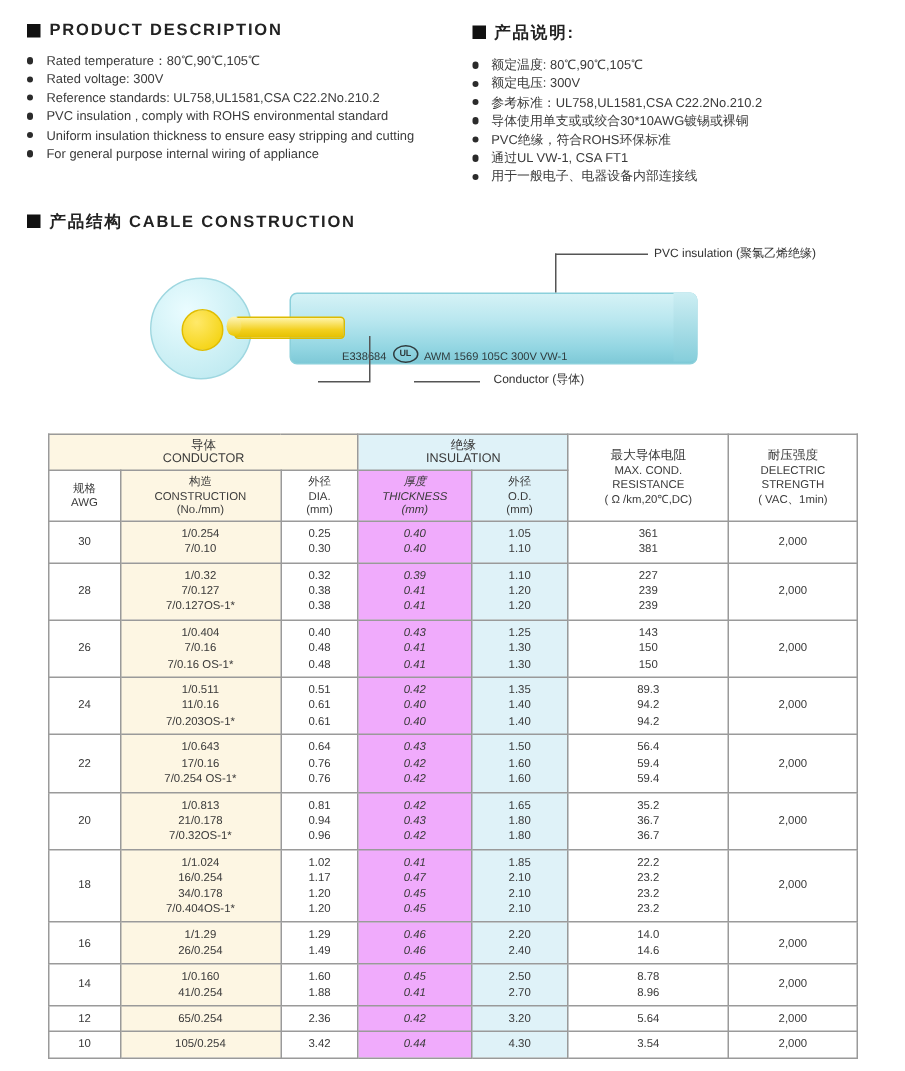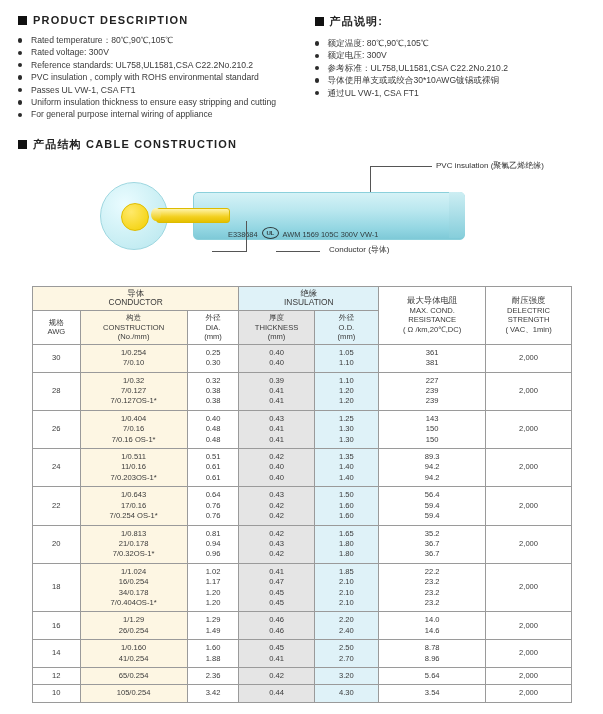--- a/index.html
+++ b/index.html
@@ -71,21 +71,21 @@
   
   table{border-collapse:collapse;margin:10px 0 0 32px;width:540px;font-size:7.6px;color:#3a3a3a;}
   th,td{border:1px solid #9a9a9a;text-align:center;vertical-align:middle;padding:0;}
   thead th{font-weight:normal;line-height:9.6px;padding:2px 1px;}
   .hd-group{font-size:8.4px;}
   .hd-cn{font-size:8.4px;}
   .cell-lines{padding:3px 2px;line-height:10.4px;}
   .c-awg{width:40px;}
   .c-constr{width:96px;background:#fdf6e3;}
   .c-dia{width:44px;}
-  .c-thick{width:66px;background:#e5e5e5;}
+  .c-thick{width:66px;background:#f0abfc;font-style:italic;}
   .c-od{width:56px;background:#dff2f8;}
   .c-res{width:96px;}
   .c-str{width:76px;}
   .ins-head{background:#dff2f8;}
   .constr-head{background:#fdf6e3;}
   .nowrap{white-space:pre-line;}
 </style>
 </head>
 <body>
 
@@ -95,37 +95,38 @@
     <div class="col lcol">
       <div class="sec-head">
         <span class="sq"></span>
         <span class="sec-title">PRODUCT  DESCRIPTION</span>
       </div>
       <ul class="bullets">
         <li>Rated temperature：80℃,90℃,105℃</li>
         <li>Rated voltage: 300V</li>
         <li>Reference standards: UL758,UL1581,CSA C22.2No.210.2</li>
         <li>PVC insulation , comply with ROHS environmental standard</li>
-        <li>Passes UL VW-1, CSA FT1</li>
         <li>Uniform insulation thickness to ensure easy stripping and cutting</li>
         <li>For general purpose internal wiring of appliance</li>
       </ul>
     </div>
 
     <div class="col rcol">
       <div class="sec-head">
         <span class="sq"></span>
         <span class="sec-title">产品说明:</span>
       </div>
       <ul class="bullets">
         <li>额定温度: 80℃,90℃,105℃</li>
         <li>额定电压: 300V</li>
         <li>参考标准：UL758,UL1581,CSA C22.2No.210.2</li>
         <li>导体使用单支或或绞合30*10AWG镀锡或裸铜</li>
+        <li>PVC绝缘，符合ROHS环保标准</li>
         <li>通过UL VW-1, CSA FT1</li>
+        <li>用于一般电子、电器设备内部连接线</li>
       </ul>
     </div>
   </div>
 
   <div class="constr">
     <div class="sec-head">
       <span class="sq"></span>
       <span class="sec-title">产品结构  CABLE CONSTRUCTION</span>
     </div>
 

